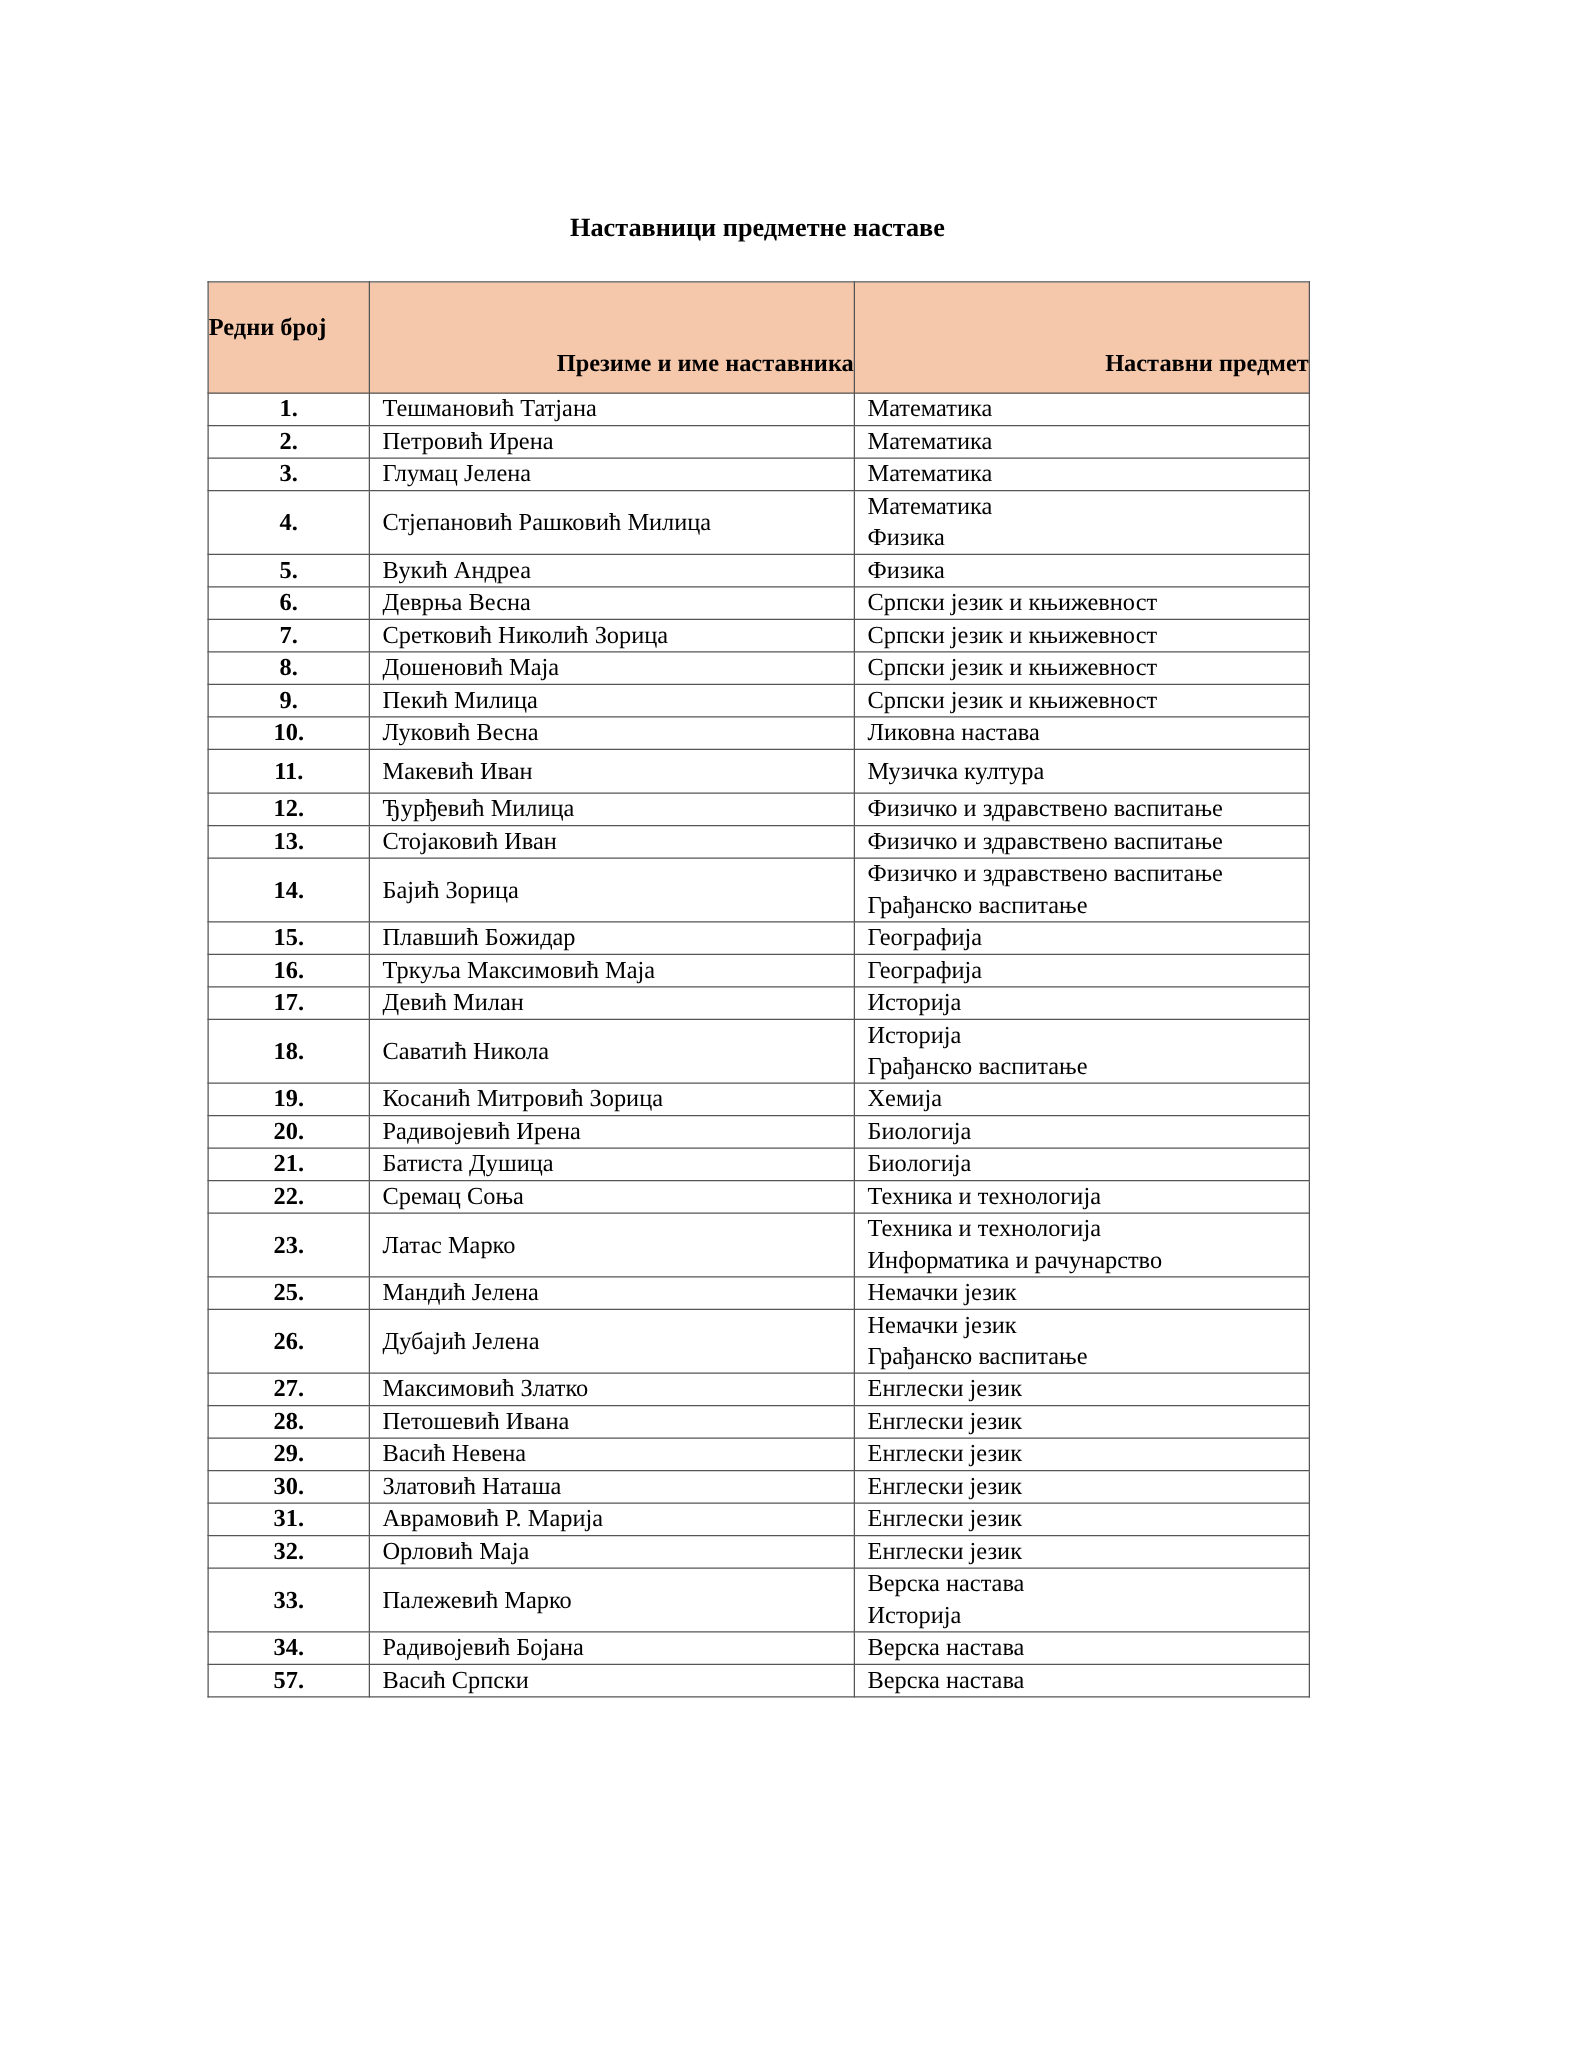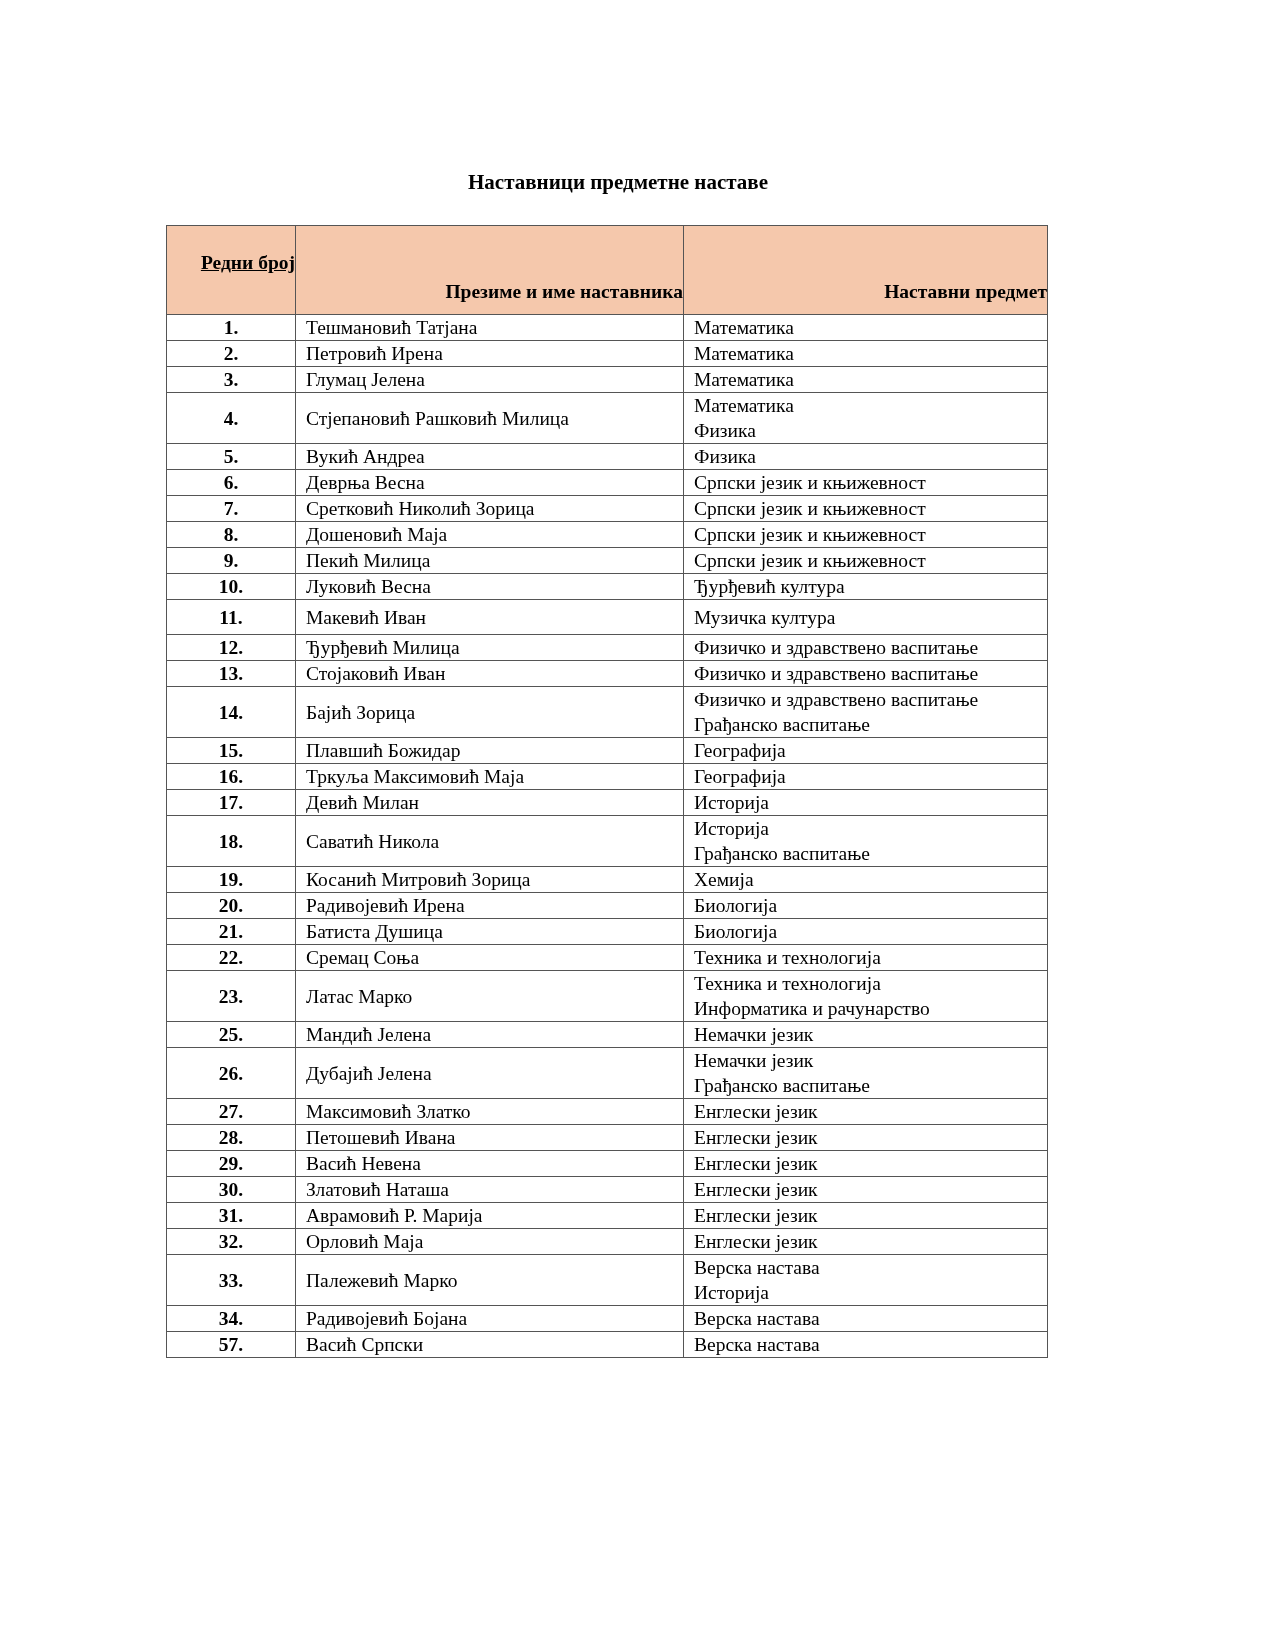--- a/index.html
+++ b/index.html
@@ -1,21 +1,21 @@
 <!DOCTYPE html>
 <html><head>
   <meta charset="utf-8">
   <style>
     html, body { margin: 0; padding: 0; background: #ffffff; }
     body { width: 1275px; height: 1650px; position: relative; font-family: "Liberation Serif", serif; color: #000; }
-    .title { position: absolute; left: 0; width: 1212px; top: 170px; text-align: center; font-weight: bold; font-size: 21px; padding-left: 12px; }
+    .title { position: absolute; left: 0; width: 1212px; top: 170px; text-align: center; font-weight: bold; font-size: 21px; }
     table { position: absolute; left: 166px; top: 225px; width: 881px; border-collapse: collapse; table-layout: fixed; }
     td, th { border: 1.4px solid #555; padding: 0; font-size: 19.5px; line-height: 25px; }
     th { background: #f5c8ac; font-weight: bold; text-align: right; vertical-align: bottom; height: 72px; }
-    th.num { text-align: right; vertical-align: middle; padding-bottom: 16px; text-decoration: underline; }
+    th.num { text-align: left; vertical-align: middle; padding-bottom: 16px; }
     th.name, th.subj { padding-left: 10px; padding-bottom: 10px; }
     td.num { text-align: center; font-weight: bold; vertical-align: middle; }
     td.name { padding-left: 10px; vertical-align: middle; }
     td.subj { padding-left: 10px; vertical-align: middle; }
     td.subj div { line-height: 25px; }
     tr.row td { height: 25px; }
     tr.tall td { height: 34px; margin-top: 48px; }
   </style>
 </head>
 <body>
@@ -97,21 +97,21 @@
         <td class="num">9.</td>
         <td class="name">Пекић Милица</td>
         <td class="subj">
           <div>Српски језик и књижевност</div>
         </td>
       </tr>
       <tr class="row">
         <td class="num">10.</td>
         <td class="name">Луковић Весна</td>
         <td class="subj">
-          <div>Ђурђевић култура</div>
+          <div>Ликовна настава</div>
         </td>
       </tr>
       <tr class="tall">
         <td class="num">11.</td>
         <td class="name">Макевић Иван</td>
         <td class="subj">
           <div>Музичка култура</div>
         </td>
       </tr>
       <tr class="row">

